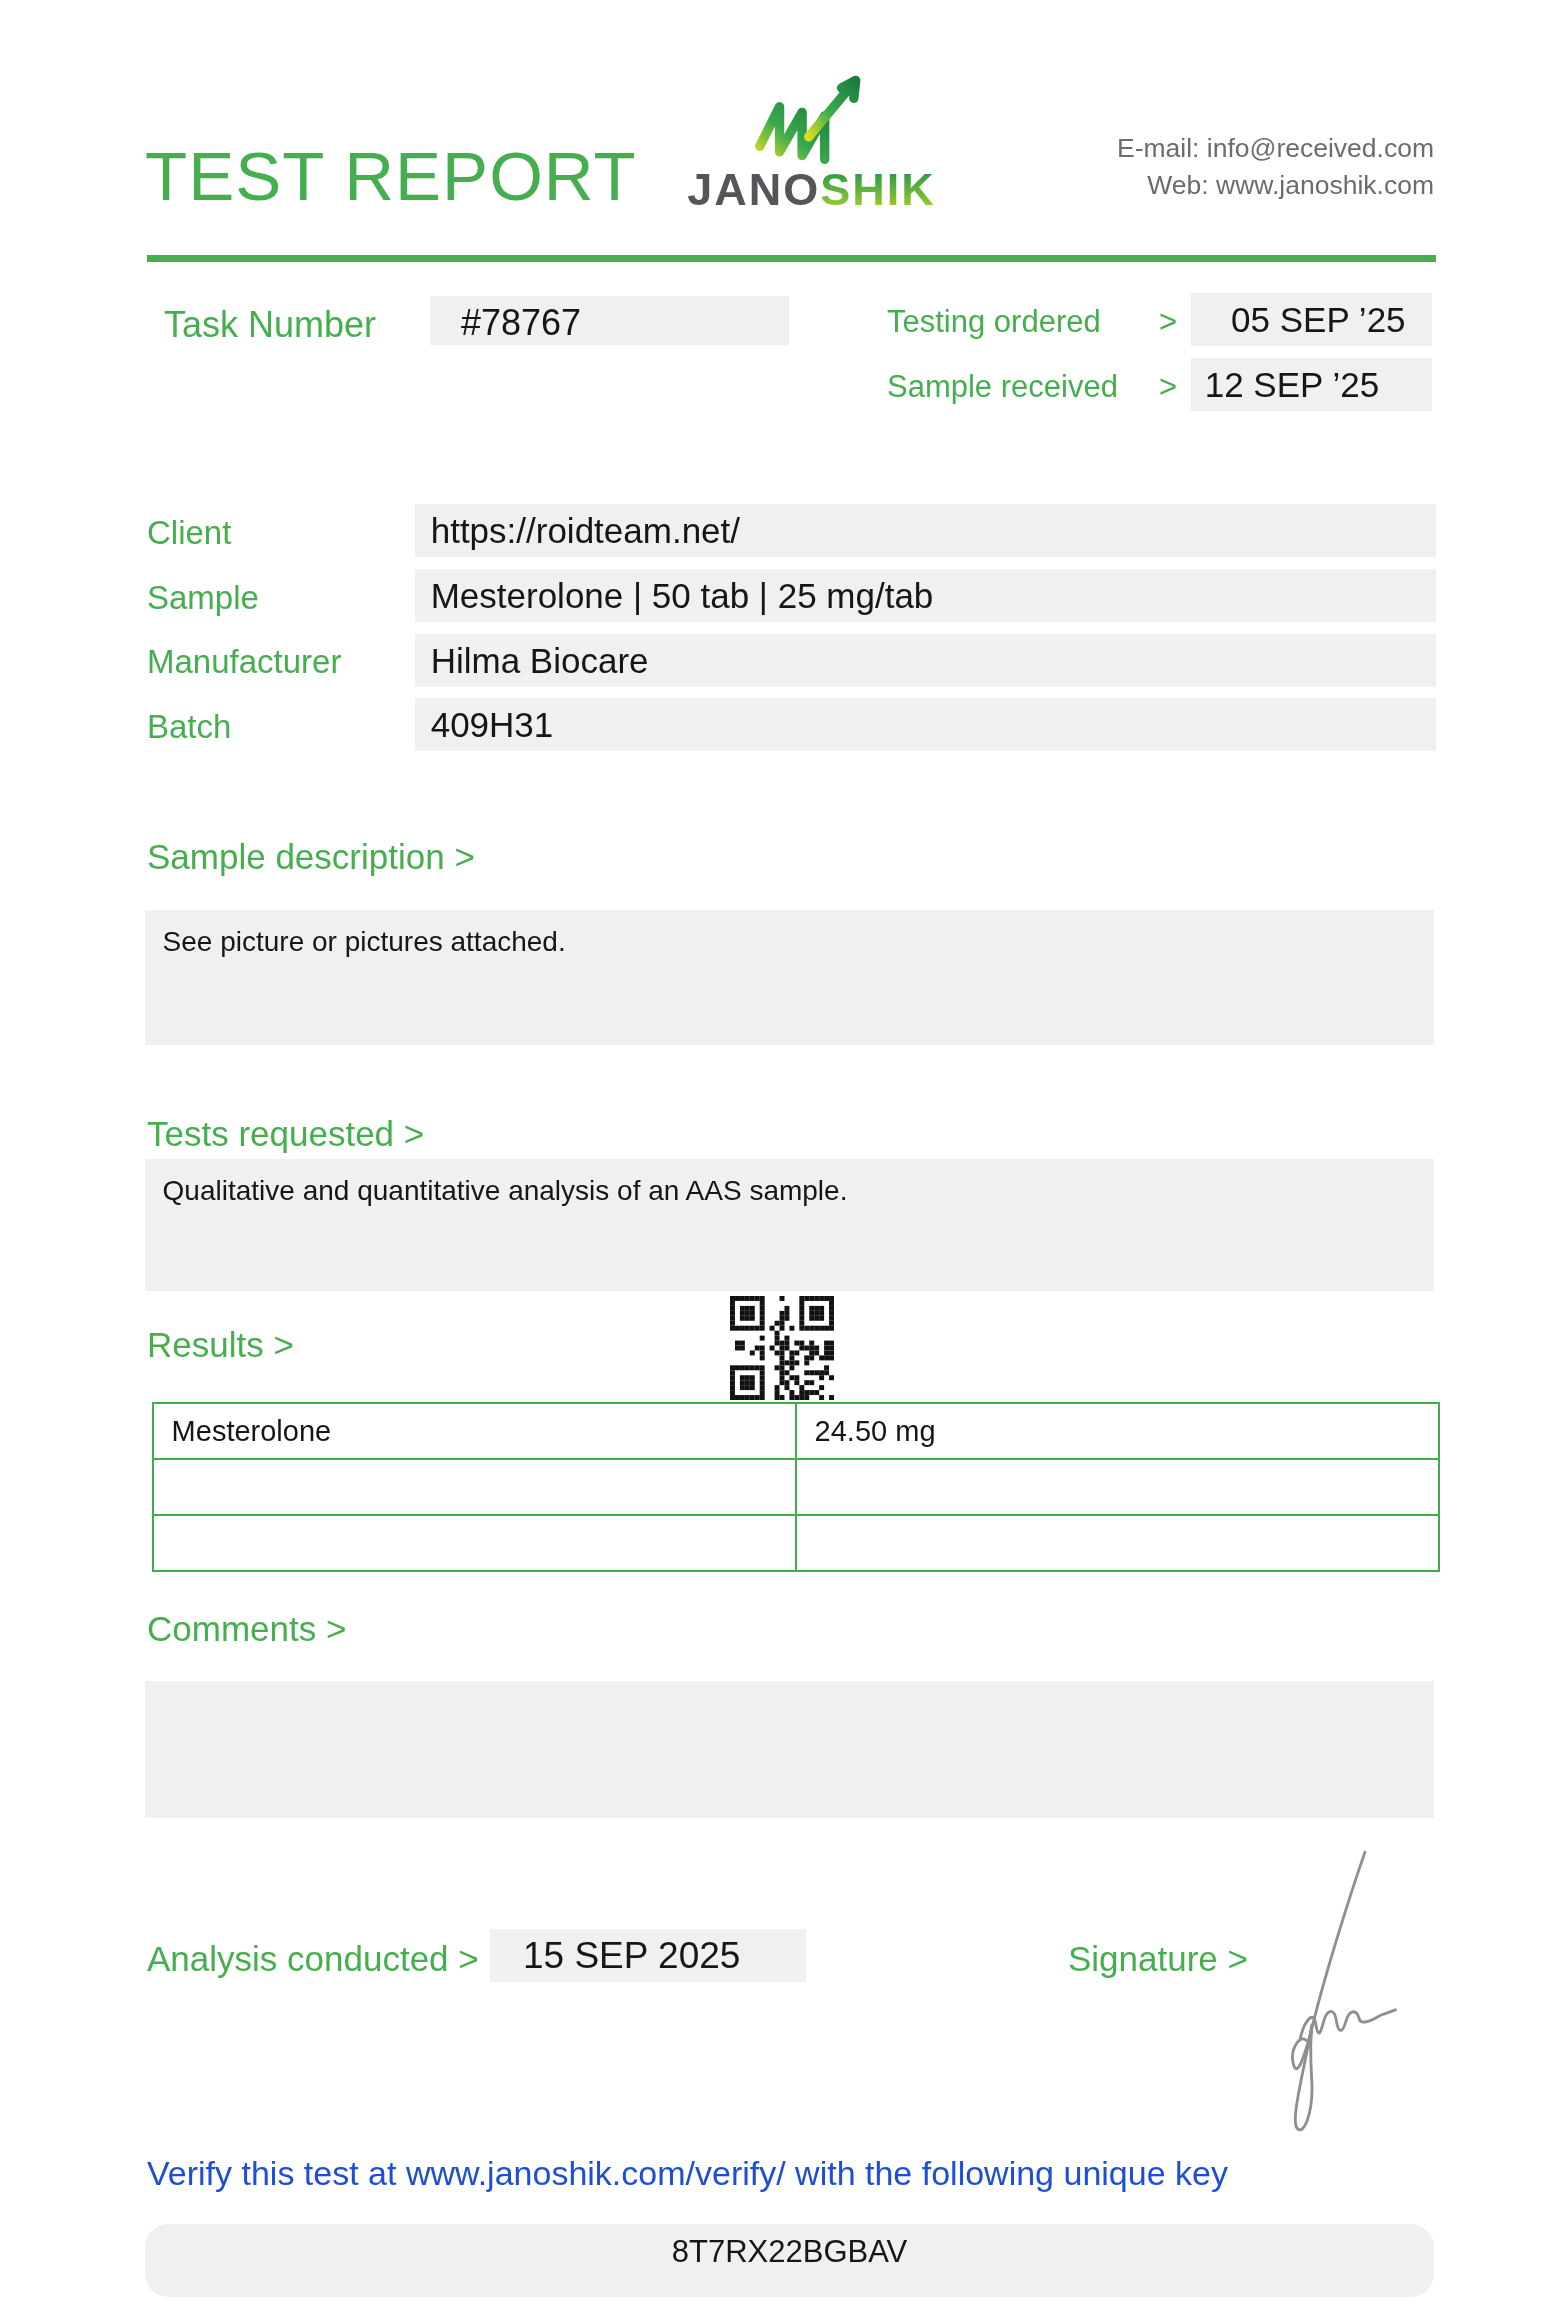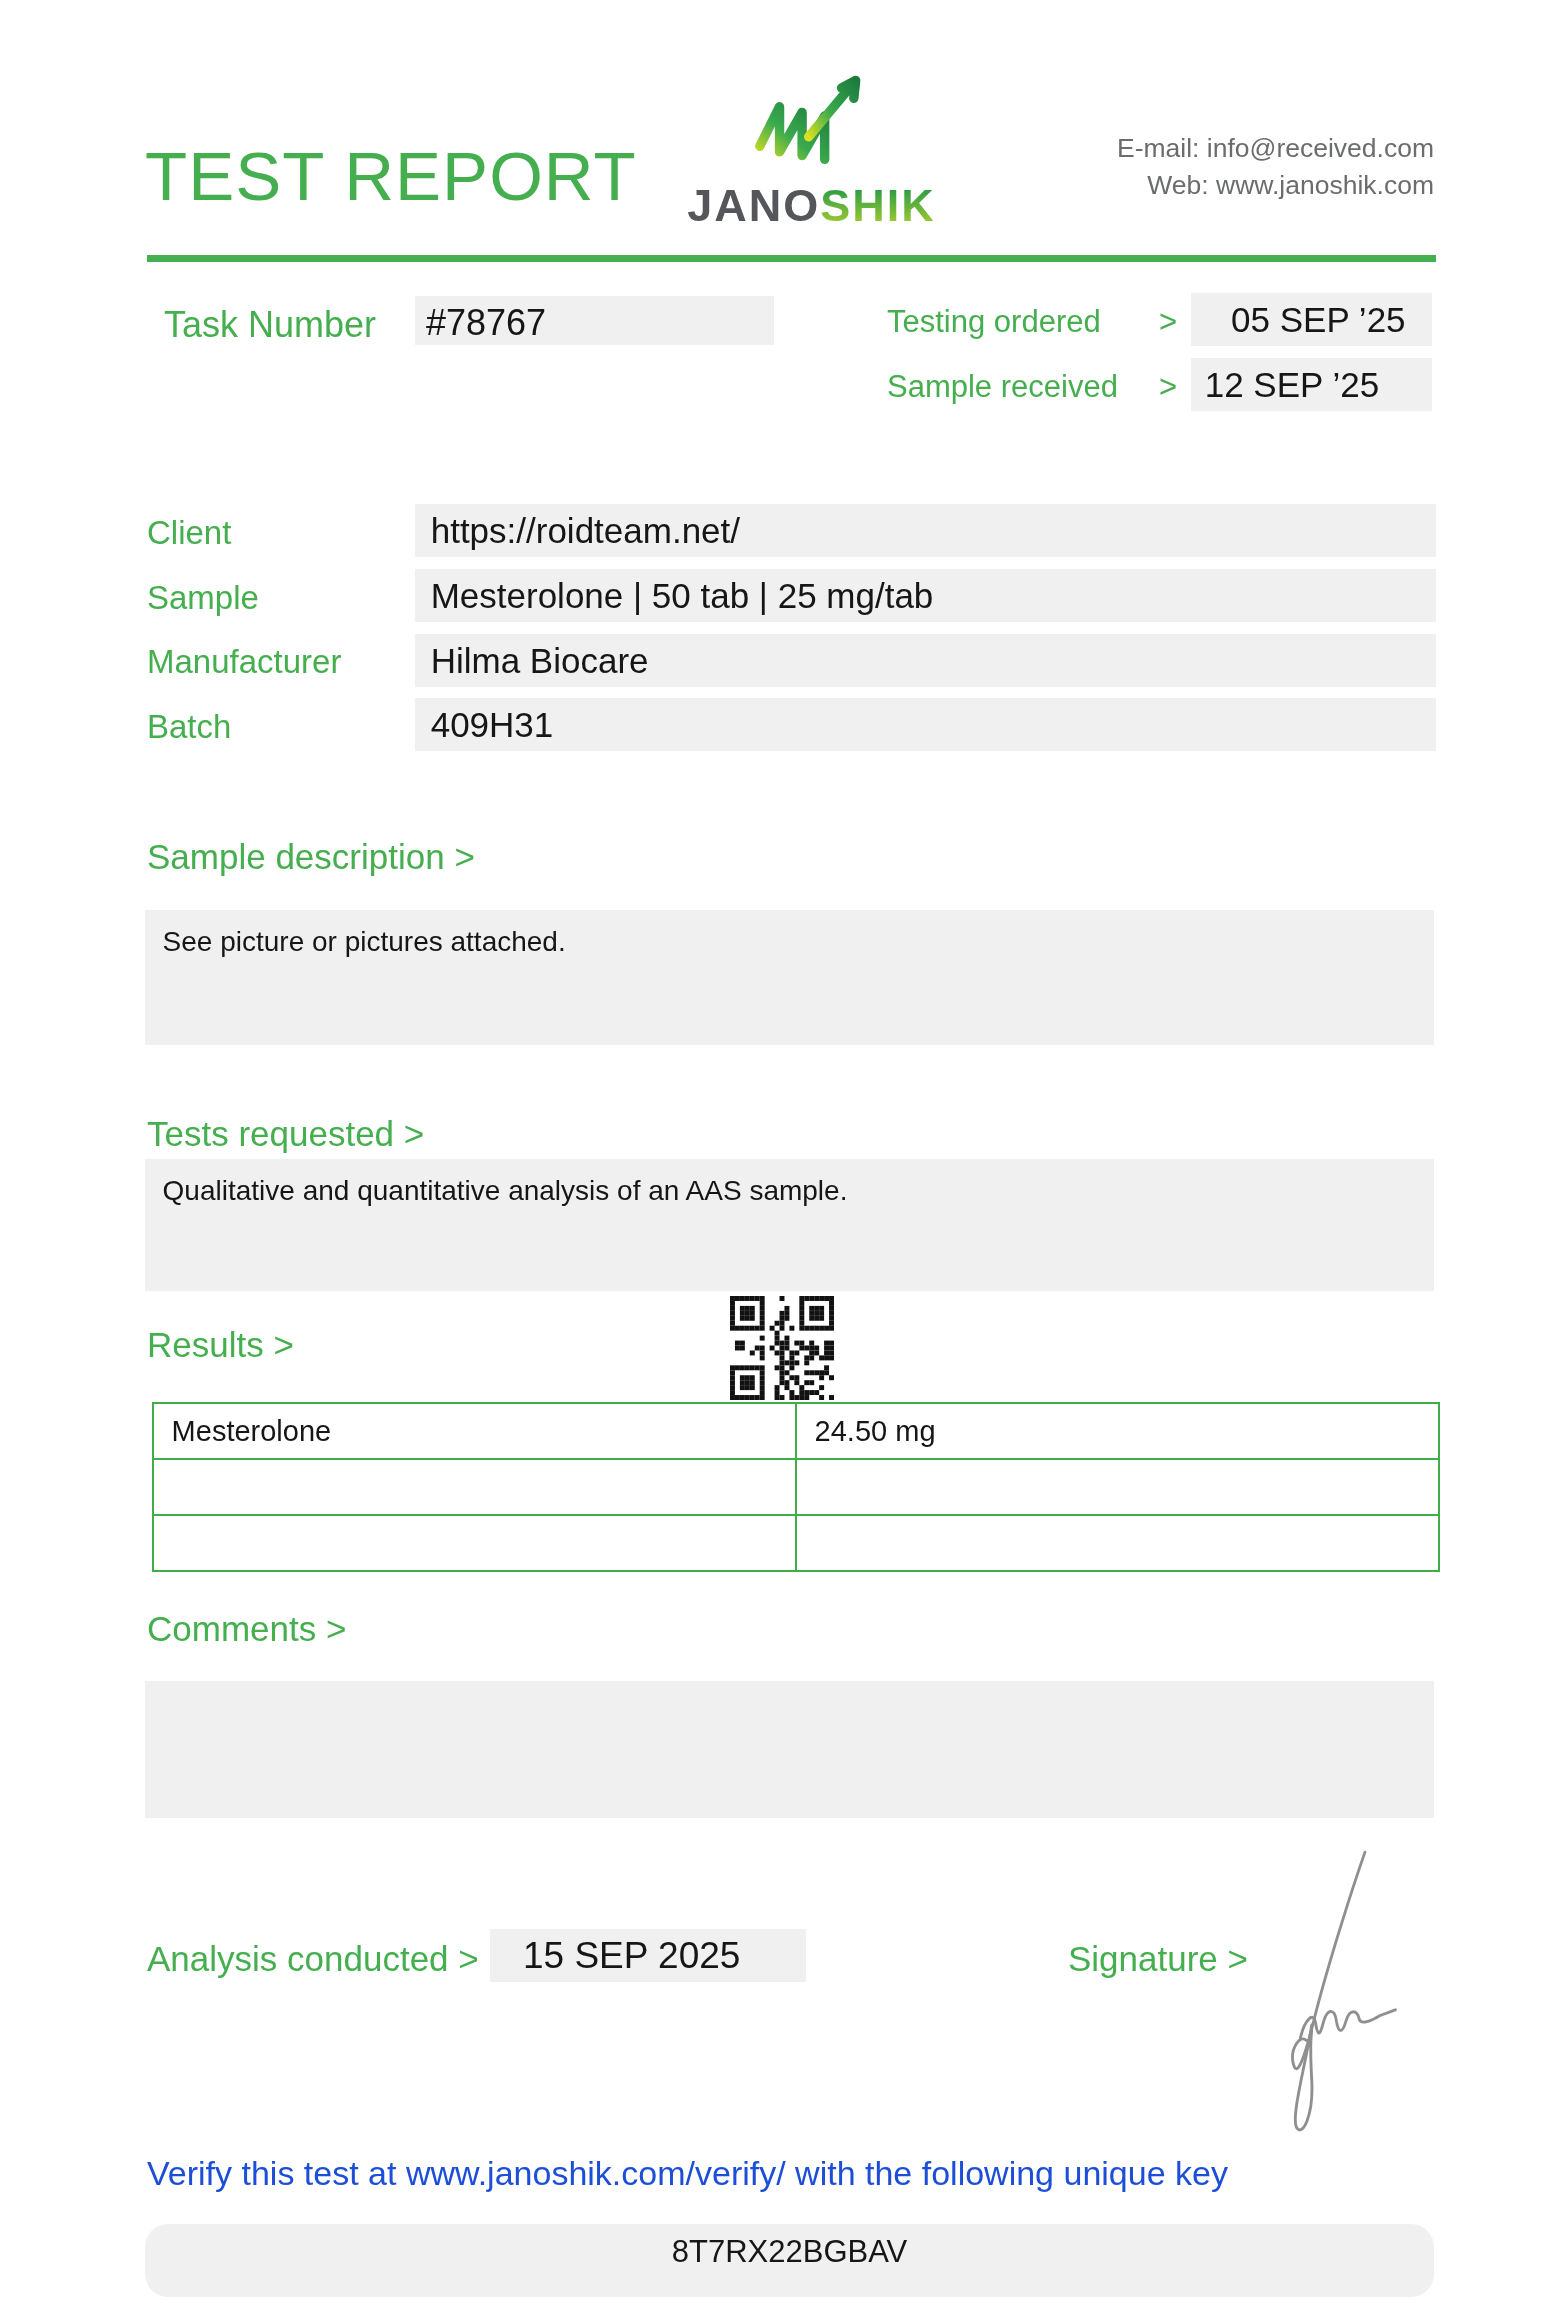--- a/index.html
+++ b/index.html
@@ -4,33 +4,33 @@
 <style>
   html,body{margin:0;padding:0;background:#ffffff;}
   .page{position:relative;width:1568px;height:2313px;background:#fff;overflow:hidden;
         font-family:"Liberation Sans",sans-serif;color:#161616;}
   .box{background:#f0f0f0;box-sizing:border-box;}
 
   .title{position:absolute;left:145px;top:137px;font-size:69px;letter-spacing:1px;color:#45ae4e;font-weight:500;}
 
   .logo{position:absolute;left:635px;top:71px;width:353px;text-align:center;}
   .logo-icon{width:131px;height:94px;display:block;margin:0 auto;}
-  .logo-text{font-size:45px;font-weight:bold;letter-spacing:2px;margin-top:16px;line-height:49px;}
+  .logo-text{font-size:45px;font-weight:bold;letter-spacing:2px;margin-top:0px;line-height:49px;}
   .jano{color:#55565a;}
   .shik{color:#3aa33f;}
   @supports (-webkit-background-clip: text){
     .shik{background:linear-gradient(180deg,#2f9e44 20%,#8cc234 75%,#c9d634 100%);-webkit-background-clip:text;color:transparent;}
   }
 
   .contact{position:absolute;right:134px;top:130px;text-align:right;color:#6b6c6e;font-size:26.5px;line-height:37px;}
 
   .divider{position:absolute;left:147px;width:1289px;top:255px;height:6.9px;background:#45ae4e;}
 
   .task-label{position:absolute;left:164px;top:304px;font-size:36px;color:#45ae4e;}
-  .task-value{position:absolute;left:415px;top:296px;width:359px;height:49px;line-height:53px;padding-left:11px;font-size:36px;}
+  .task-value{position:absolute;left:430px;top:296px;width:359px;height:49px;line-height:53px;padding-left:31px;font-size:36px;}
 
   .order-row{position:absolute;left:887px;width:545px;height:53px;}
   .or0{top:293px;text-align:center;}
   .or1{top:358px;}
   .order-label{position:absolute;left:0;top:10.8px;font-size:31px;color:#45ae4e;}
   .order-arrow{position:absolute;left:272px;top:10.8px;font-size:31px;color:#45ae4e;}
   .order-value{position:absolute;left:304px;top:0;width:241px;height:53px;line-height:53px;padding-left:13.7px;font-size:35px;box-sizing:border-box;}
 
   .details{position:absolute;left:147px;top:504px;width:1289px;}
   .detail-row{position:relative;height:53px;margin-bottom:11.8px;}

